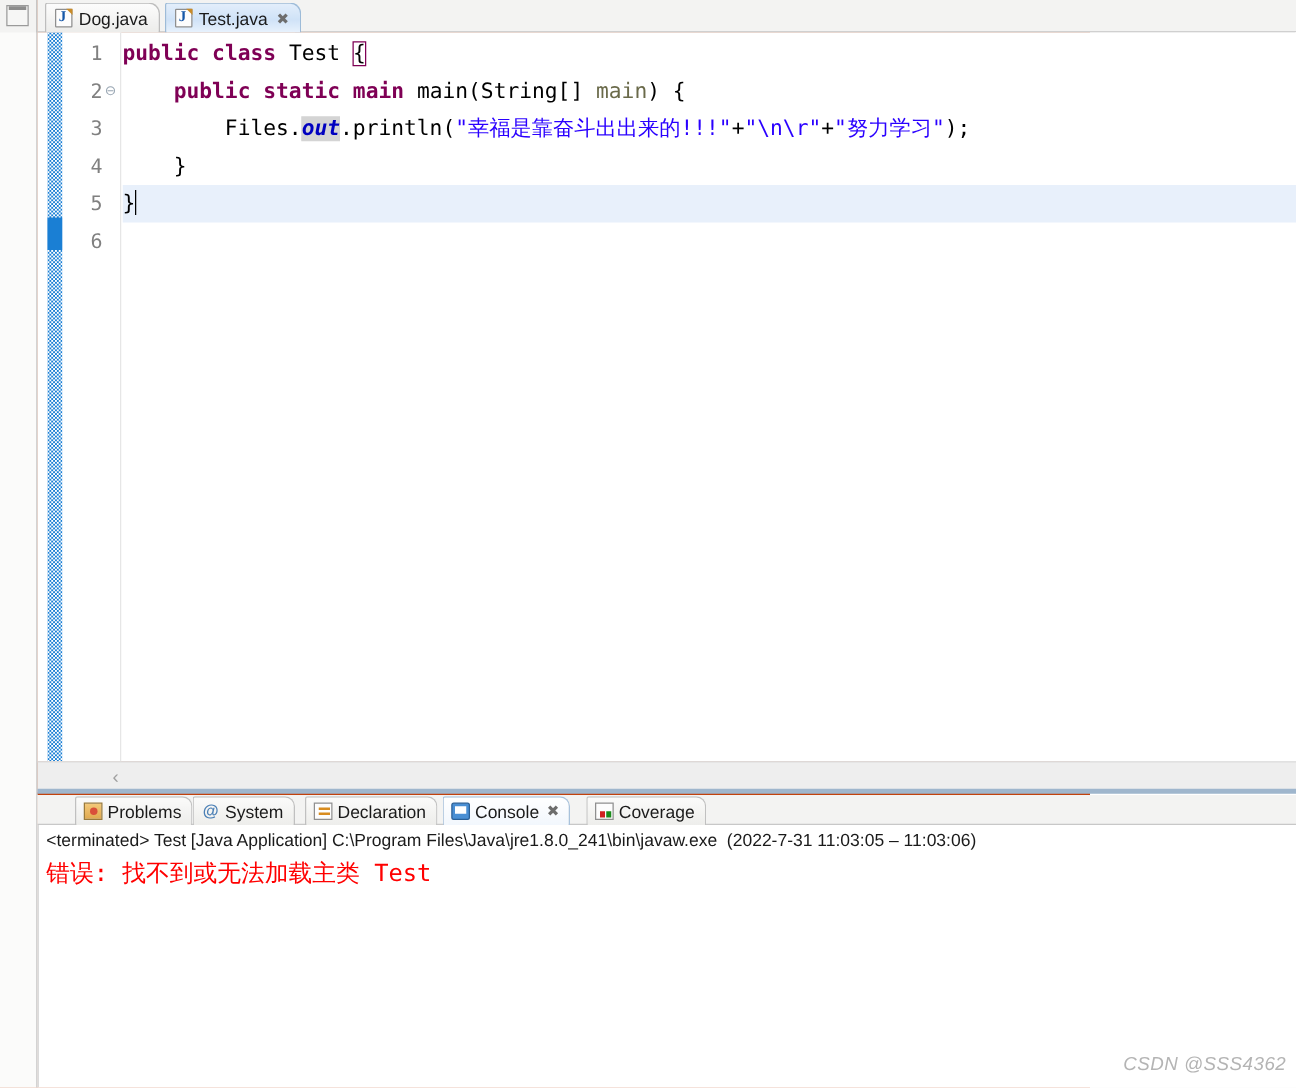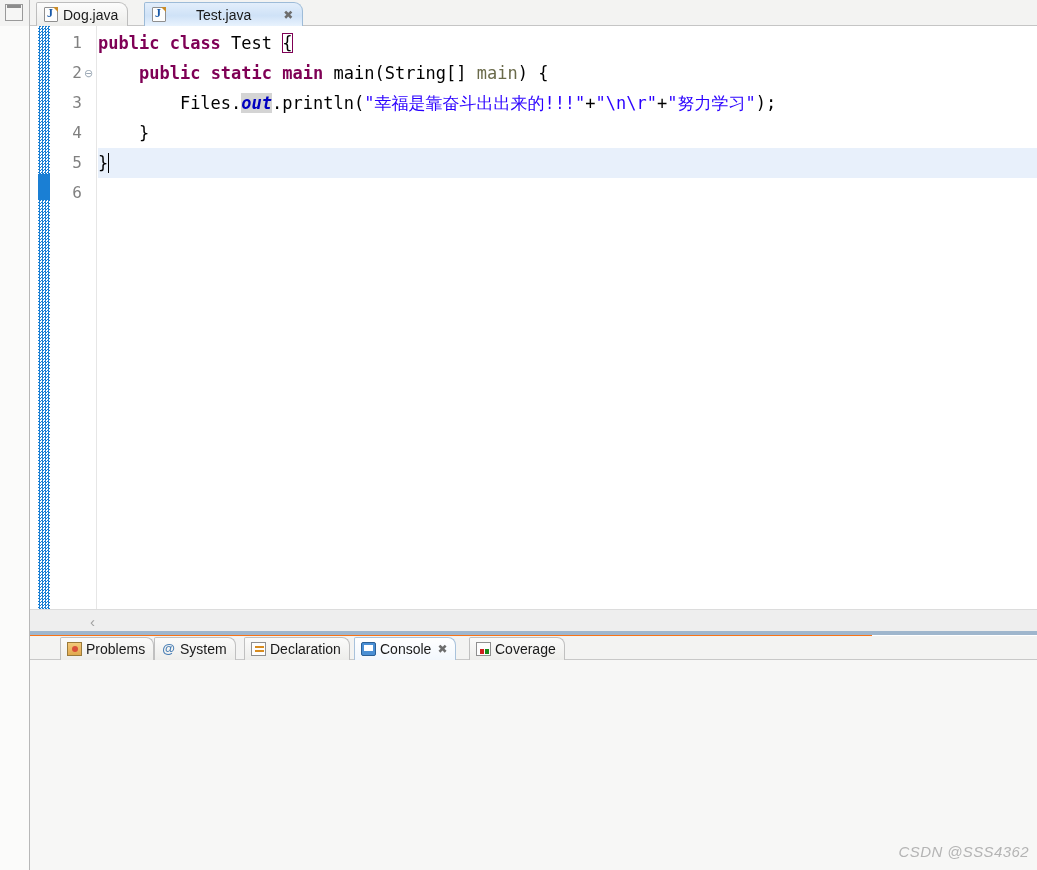--- a/index.html
+++ b/index.html
@@ -7,21 +7,21 @@
     margin: 0; padding: 0;
     width: 1037px; height: 870px;
     overflow: hidden;
     background: #ffffff;
     font-family: "Liberation Sans", sans-serif;
   }
 
   #app {
     position: relative;
     width: 872px; height: 870px;
-    background: #f97316;
+    background: #c2410c;
     padding-left: 34px;
   }
 
   
   .left-rail {
     position: absolute; left: 0; top: 0;
     width: 30px; height: 870px;
     background: #f3f3f2;
     border-right: 1px solid #b8b8b8;
   }
@@ -67,21 +67,21 @@
     border-radius: 2px 9px 0 0;
     background: linear-gradient(to bottom, #fcfcfc 0%, #ececea 100%);
     white-space: nowrap;
   }
   .tab.active {
     background: linear-gradient(to bottom, #e3eefb 0%, #cfe2f7 55%, #e8f2fd 100%);
     border-color: #9dbbd8;
     z-index: 3;
   }
   .tab-dog  { left: 6px;  }
-  .tab-test { left: 114px; gap: 25px; }
+  .tab-test { left: 102px; }
 
   .java-icon {
     width: 14px; height: 15px; margin-right: 5px;
     position: relative; flex: 0 0 auto;
     background: #fdfdfd;
     border: 1px solid #8f8f8f;
     border-radius: 1px;
   }
   .java-icon::before {
     content: "J";
@@ -354,17 +354,21 @@
         <span>Console</span>
         <span class="ctab-close">✖</span>
       </div>
 
       <div class="ctab ctab-coverage">
         <span class="ti ti-coverage"></span>
         <span>Coverage</span>
       </div>
     </div>
 
+    <div class="console-body">
+      <div class="console-line console-header">&lt;terminated&gt; Test [Java Application] C:\Program Files\Java\jre1.8.0_241\bin\javaw.exe  (2022-7-31 11:03:05 – 11:03:06)</div>
+      <div class="console-line console-error">错误: 找不到或无法加载主类 Test</div>
+    </div>
 
     <div class="watermark">CSDN @SSS4362</div>
   </div>
 
 </div>
 
 </body></html>

